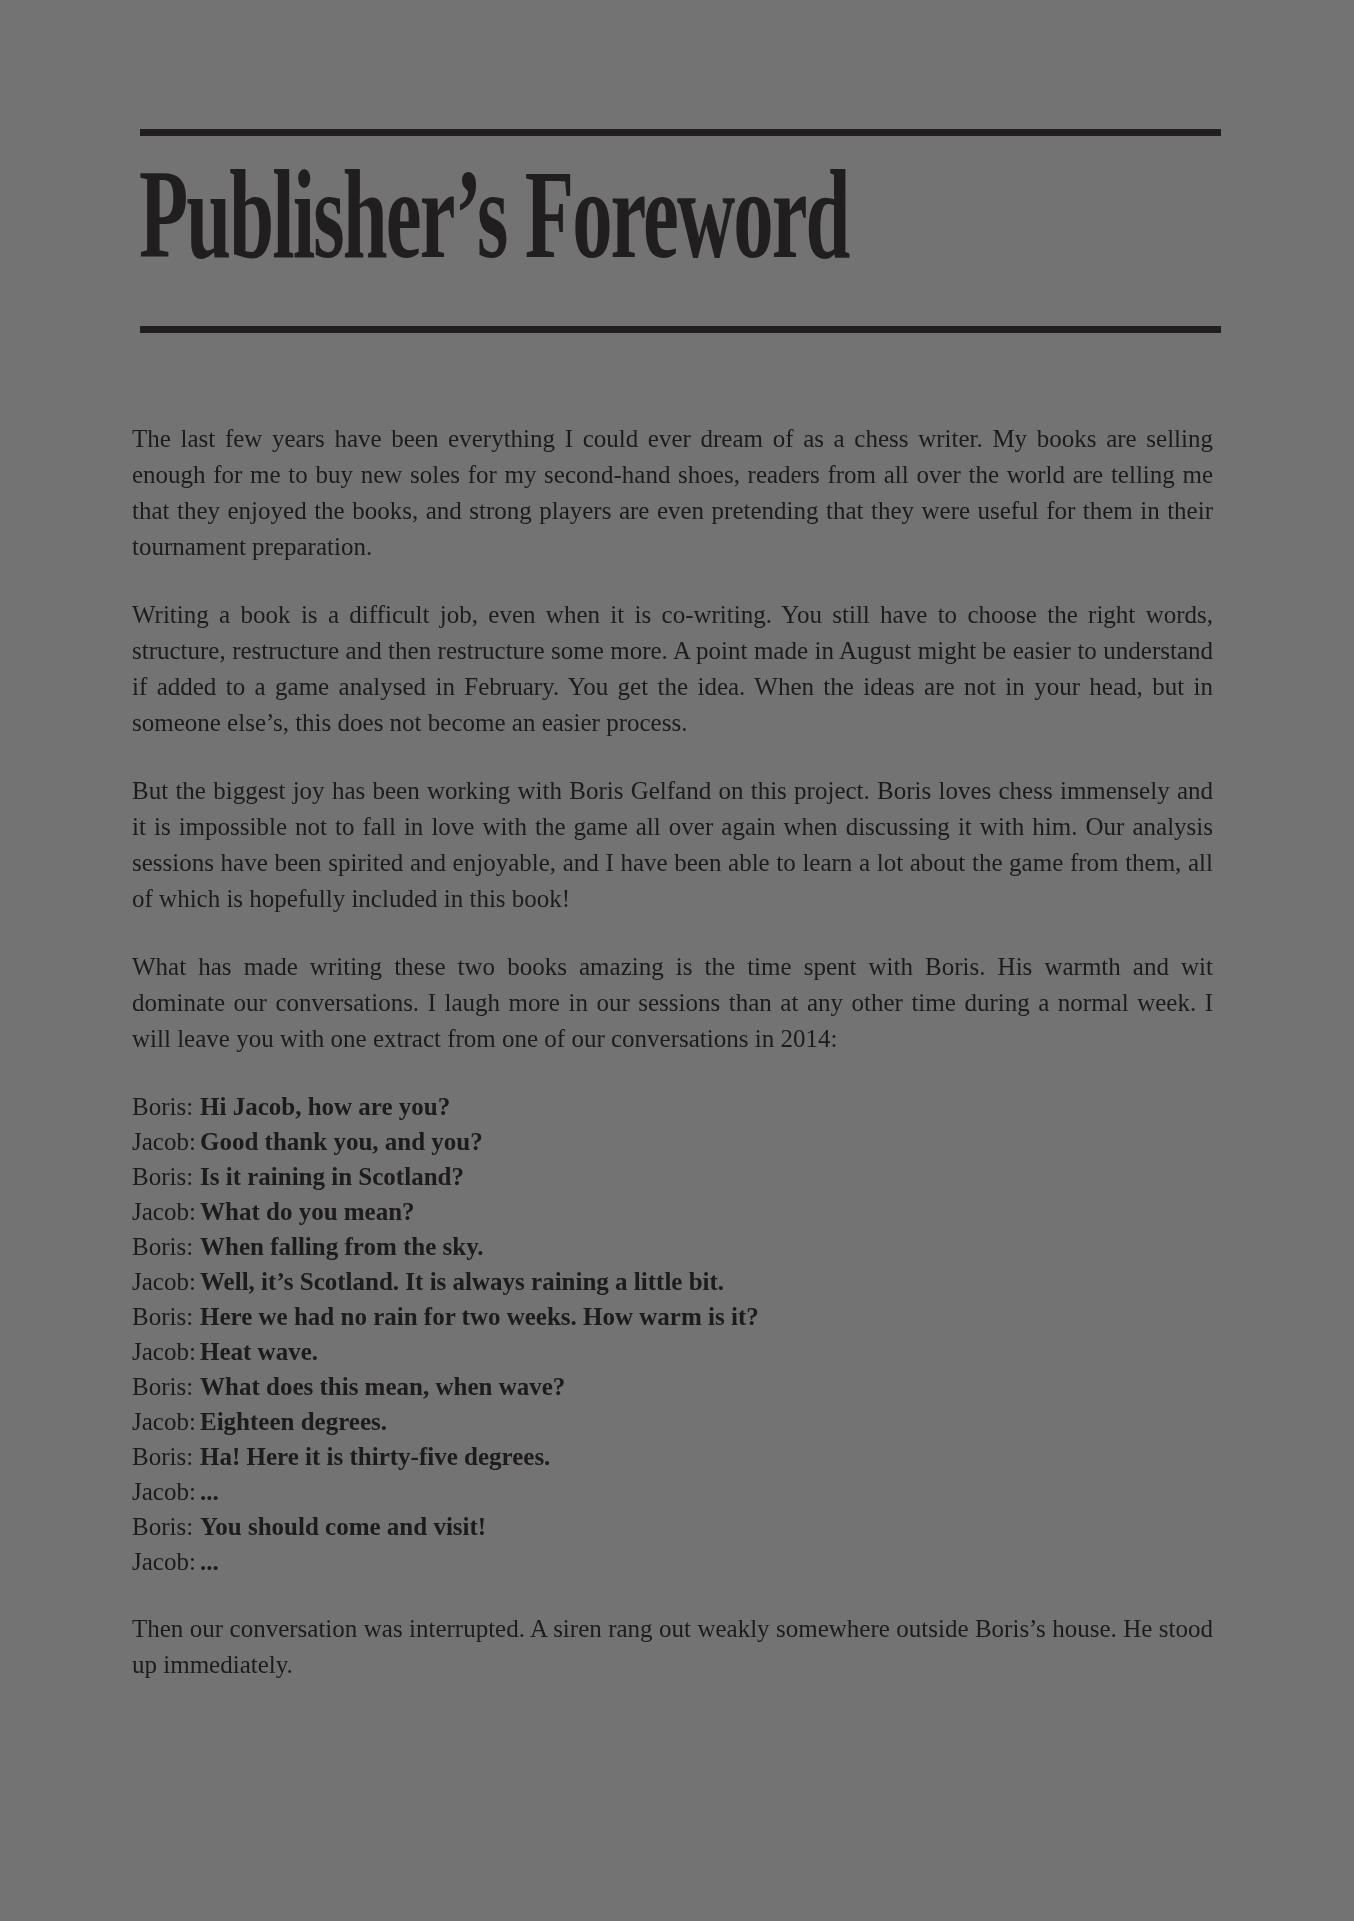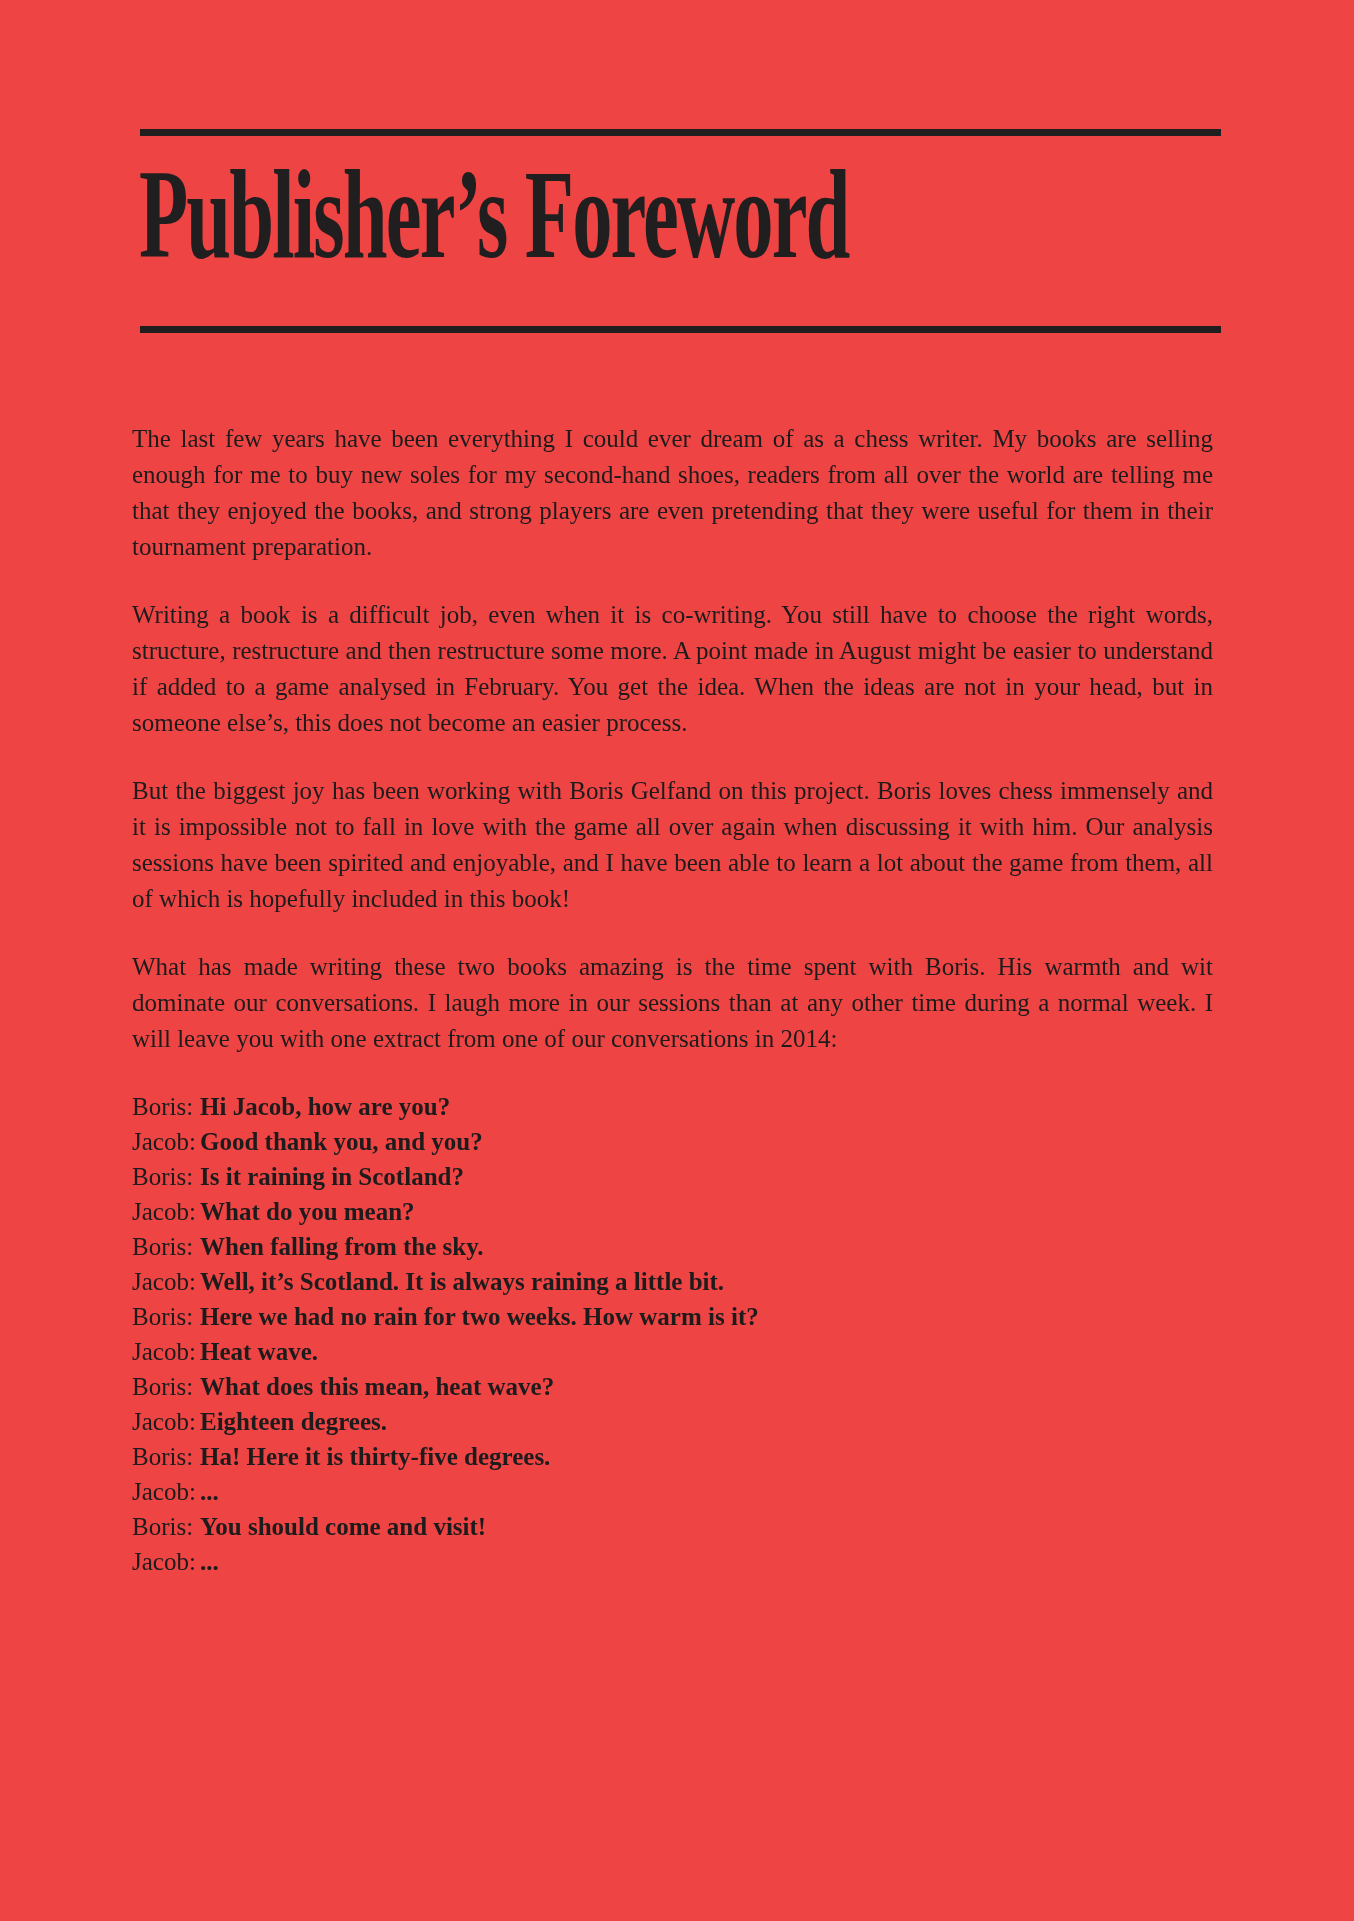--- a/index.html
+++ b/index.html
@@ -4,21 +4,21 @@
 <style>
   html, body {
     margin: 0;
     padding: 0;
     background: #ffffff;
   }
   .page {
     position: relative;
     width: 1354px;
     height: 1921px;
-    background: #ef4444;
+    background: #737373;
     font-family: "Liberation Serif", serif;
     color: #1e1b1c;
     overflow: hidden;
   }
   .rule {
     position: absolute;
     left: 140px;
     width: 1081px;
     height: 7px;
     background: #211e1f;
@@ -117,21 +117,21 @@
       <div class="dline">
         <span class="speaker">Boris:</span>
         <span class="utterance">Here we had no rain for two weeks. How warm is it?</span>
       </div>
       <div class="dline">
         <span class="speaker">Jacob:</span>
         <span class="utterance">Heat wave.</span>
       </div>
       <div class="dline">
         <span class="speaker">Boris:</span>
-        <span class="utterance">What does this mean, heat wave?</span>
+        <span class="utterance">What does this mean, when wave?</span>
       </div>
       <div class="dline">
         <span class="speaker">Jacob:</span>
         <span class="utterance">Eighteen degrees.</span>
       </div>
       <div class="dline">
         <span class="speaker">Boris:</span>
         <span class="utterance">Ha! Here it is thirty-five degrees.</span>
       </div>
       <div class="dline">
@@ -141,16 +141,17 @@
       <div class="dline">
         <span class="speaker">Boris:</span>
         <span class="utterance">You should come and visit!</span>
       </div>
       <div class="dline">
         <span class="speaker">Jacob:</span>
         <span class="utterance">...</span>
       </div>
     </div>
 
+    <p class="closing">Then our conversation was interrupted. A siren rang out weakly somewhere outside Boris’s house. He stood up immediately.</p>
 
   </div>
 
 </div>
 
 </body></html>

